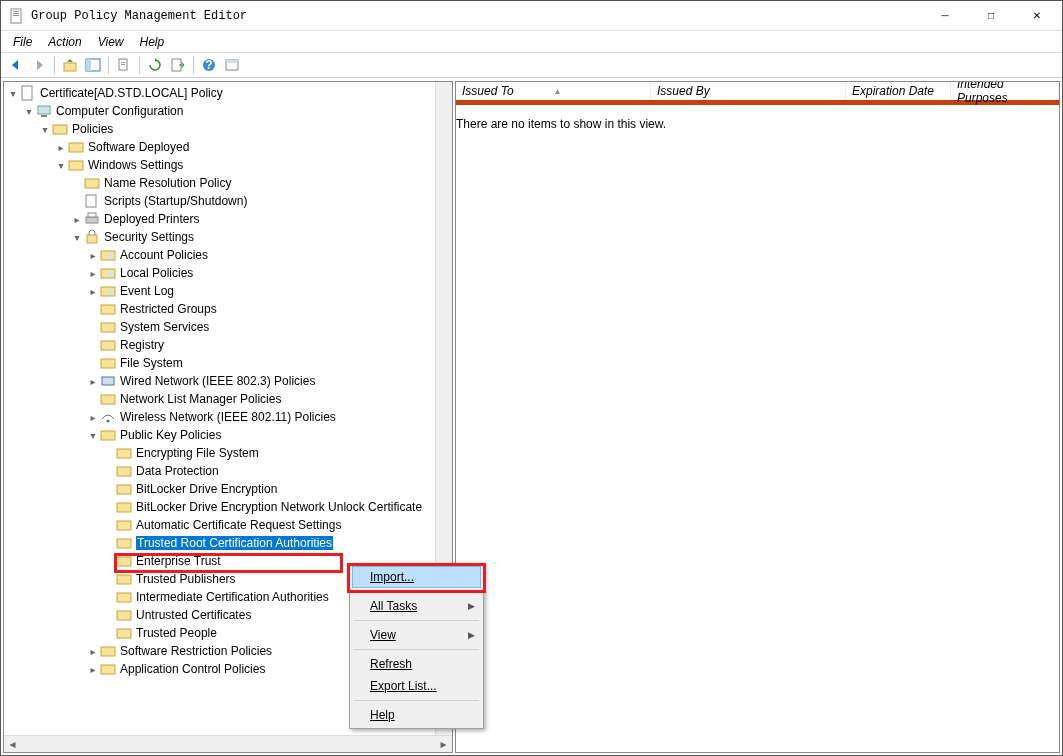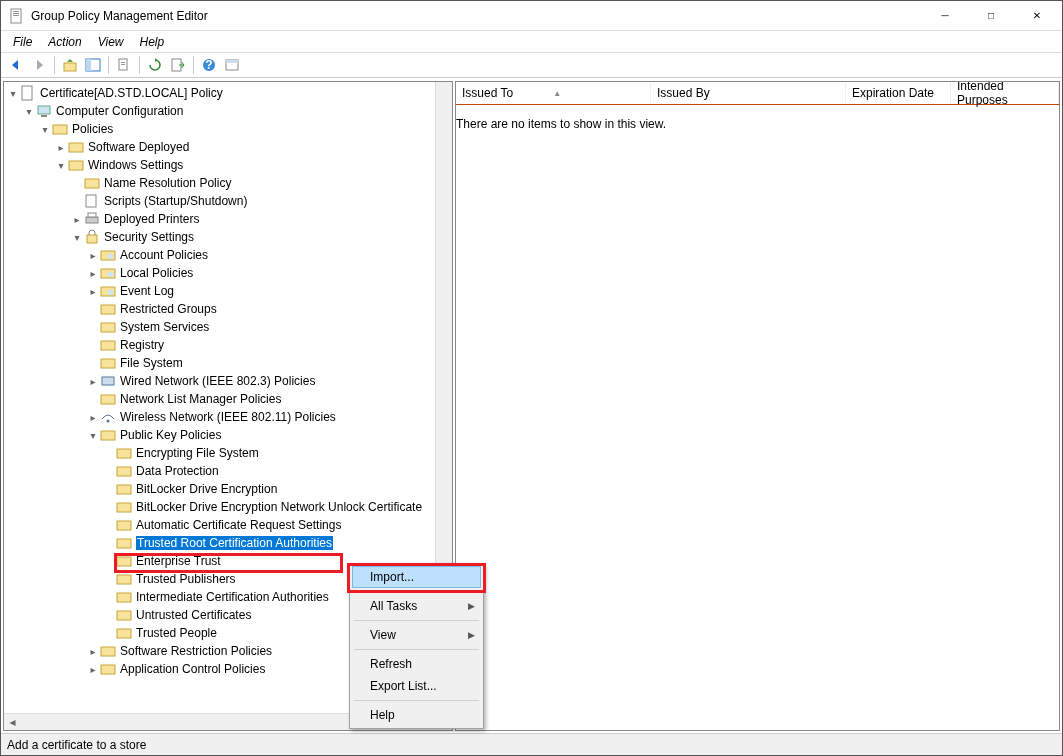--- a/index.html
+++ b/index.html
@@ -1,46 +1,46 @@
 <!DOCTYPE html>
 <html><head>
 <meta charset="utf-8">
 <style>
 * { box-sizing: border-box; margin: 0; padding: 0; font-family: "Segoe UI", Tahoma, sans-serif; font-size: 12px; }
 html, body { width: 1063px; height: 756px; overflow: hidden; background: #fff; }
 .window { width: 1063px; height: 756px; border: 1px solid #555; display: flex; flex-direction: column; background: #fff; }
 .titlebar { height: 30px; display: flex; align-items: center; padding: 0 2px 0 8px; border-bottom: 1px solid #ddd; }
 .titlebar-icon { width: 16px; height: 16px; margin-right: 6px; }
-.titlebar-text { flex: 1; }
+.titlebar-text { flex: 1; font-family: Liberation Mono, monospace; }
 .win-controls { display: flex; }
 .win-btn { width: 46px; height: 29px; display: flex; align-items: center; justify-content: center; font-family: "Segoe MDL2 Assets","Segoe UI Symbol"; font-size: 10px; }
 .menubar { height: 21px; display: flex; align-items: center; padding: 0 4px; font-style: italic; }
 .menubar-item { padding: 2px 8px; }
 .toolbar { height: 26px; border-top: 1px solid #ddd; border-bottom: 1px solid #ccc; display: flex; align-items: center; padding: 0 4px; gap: 1px;}
 .tool-btn { width: 22px; height: 22px; display: flex; align-items: center; justify-content: center; border: 1px solid transparent; }
 .tool-sep { width: 1px; height: 18px; background: #ccc; margin: 0 3px; }
 .body { flex: 1; display: flex; min-height: 0; border-top: 1px solid #fff; }
 .tree-pane { width: 450px; border: 1px solid #888; margin: 2px 1px 2px 2px; overflow: hidden; position: relative; }
 .tree-scroll { position: absolute; inset:0; overflow-y: auto; overflow-x: hidden; }
 .tree { padding: 2px 0; white-space: nowrap; }
 .tree-row { display: flex; align-items: center; height: 18px; padding-right: 4px;}
 .exp { width: 14px; text-align: center; color: #666; font-size: 10px; cursor: default; user-select:none;}
 .ic { width: 16px; height: 16px; margin-right: 4px; flex-shrink:0; display:inline-flex; align-items:center; justify-content:center; }
 .lbl { white-space: nowrap; }
 .sel .lbl { background: #0078d7; color: #fff; padding: 0 1px; }
 .list-pane { flex: 1; border: 1px solid #888; margin: 2px 2px 2px 1px; display: flex; flex-direction: column; overflow:hidden;}
-.list-header { display: flex; height: 23px; border-bottom: 1px solid #c2410c; background: #fff; }
+.list-header { display: flex; height: 23px; border-bottom: 5px solid #c2410c; background: #fff; font-style: italic; }
 .col { padding: 3px 6px; border-right: 1px solid #eee; display:flex; align-items:center; }
 .list-body { flex: 1; text-align: left; padding-top: 12px; color: #000; }
 .statusbar { height: 22px; border-top: 1px solid #ccc; padding: 2px 6px; display:flex; align-items:center; background:#f0f0f0;}
 .hscroll { height: 17px; background: #f0f0f0; border-top:1px solid #ddd; display:flex; position:absolute; bottom:0; left:0; right:0;}
 .hscroll-btn { width:17px; display:flex; align-items:center; justify-content:center; color:#666;}
 .hscroll-track { flex:1; background:#f0f0f0;}
 .vscroll { position:absolute; right:0; top:0; bottom:17px; width:17px; background:#f0f0f0; border-left:1px solid #ddd;}
-.ctx-menu { position: absolute; left: 349px; top: 563px; width: 135px; background: #f0f0f0; border: 1px solid #a0a0a0; box-shadow: 2px 2px 4px rgba(0,0,0,.3); padding: 2px; z-index: 20; }
+.ctx-menu { position: absolute; left: 349px; top: 563px; width: 135px; background: #f0f0f0; border: 1px solid #a0a0a0; box-shadow: 2px 2px 4px rgba(0,0,0,.3); padding: 2px; z-index: 20; text-decoration: underline; }
 .ctx-item { height: 22px; display: flex; align-items: center; padding: 0 18px 0 18px; position:relative;}
 .ctx-item.hover { background: #bde0ff; border:1px solid #7ab8e8; padding:0 17px; height:22px;}
 .ctx-sep { height: 1px; background: #d0d0d0; margin: 3px 2px; }
 .ctx-arrow { position:absolute; right:6px; font-size:9px; color:#555;}
 .highlight-sel { position:absolute; left:114px; top:553px; width:229px; height:20px; border:3px solid #ed1c24; }
 .highlight-imp { position:absolute; left:347px; top:563px; width:139px; height:30px; border:3px solid #ed1c24; z-index:30; pointer-events:none;}
 svg { display:block; }
 </style>
 </head>
 <body>
@@ -449,23 +449,20 @@
             <span style="margin-left:40px;color:#888;font-size:8px">▲</span>
           </div>
         <div class="col" style="width:195px">Issued By</div>
         <div class="col" style="width:105px">Expiration Date</div>
         <div class="col" style="flex:1">Intended Purposes</div>
       </div>
       <div class="list-body">There are no items to show in this view.</div>
     </div>
   </div>
 
-  <div class="statusbar">
-    <span>Add a certificate to a store</span>
-  </div>
 </div>
 
 <div class="ctx-menu">
   <div class="ctx-item hover">
       <span>Import...</span>
     </div>
   <div class="ctx-sep"></div>
   <div class="ctx-item">
       <span>All Tasks</span>
       <span class="ctx-arrow">▶</span>

